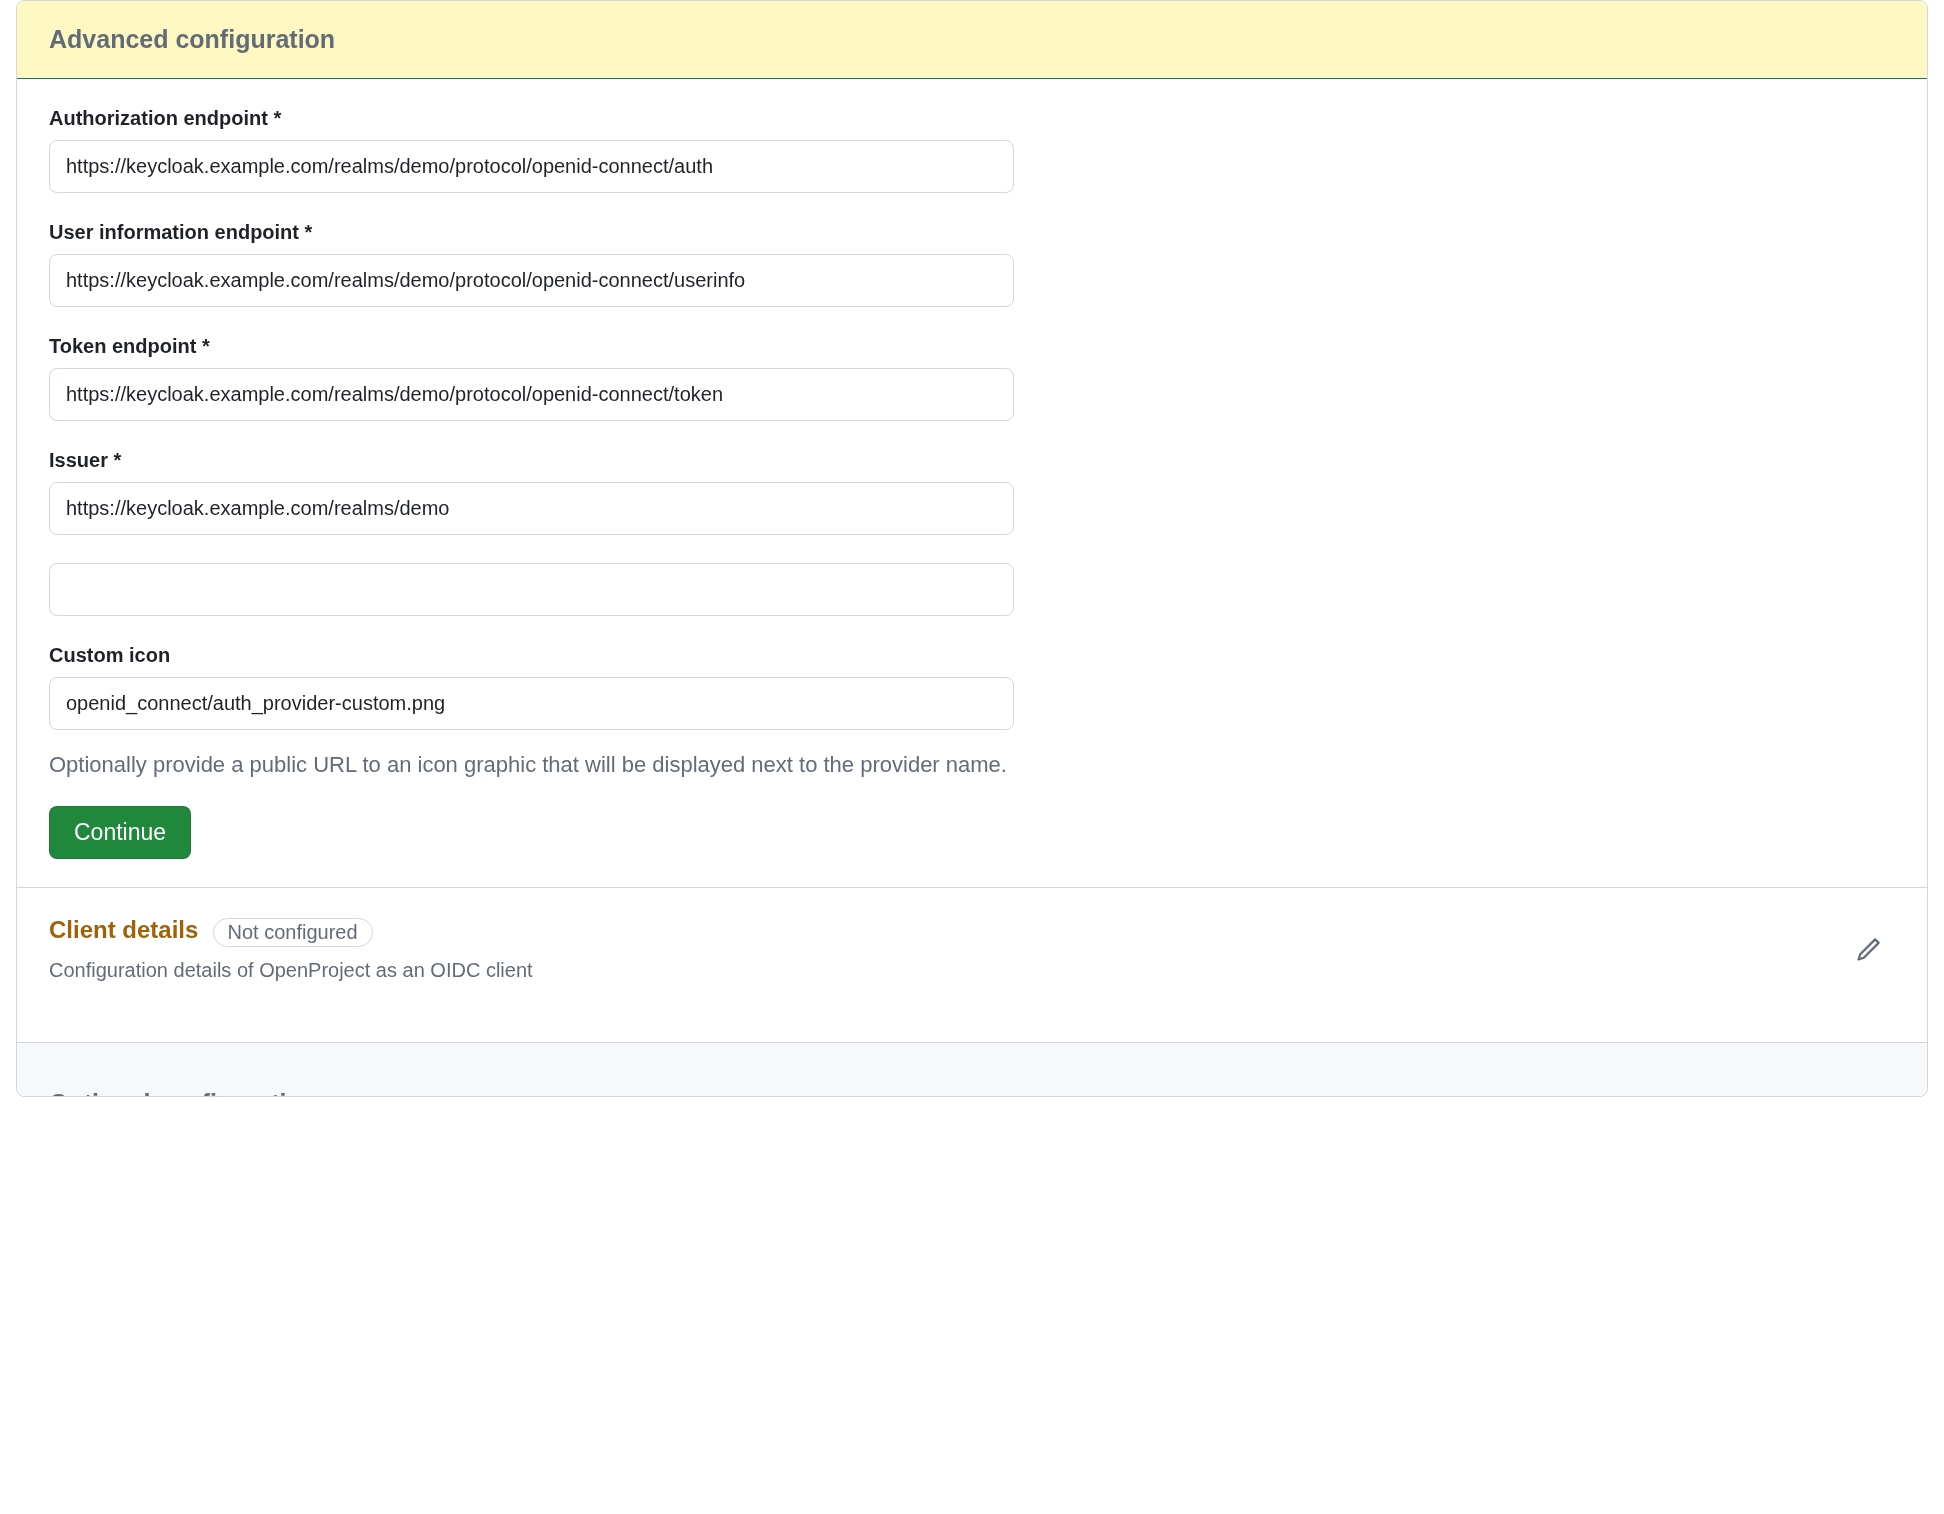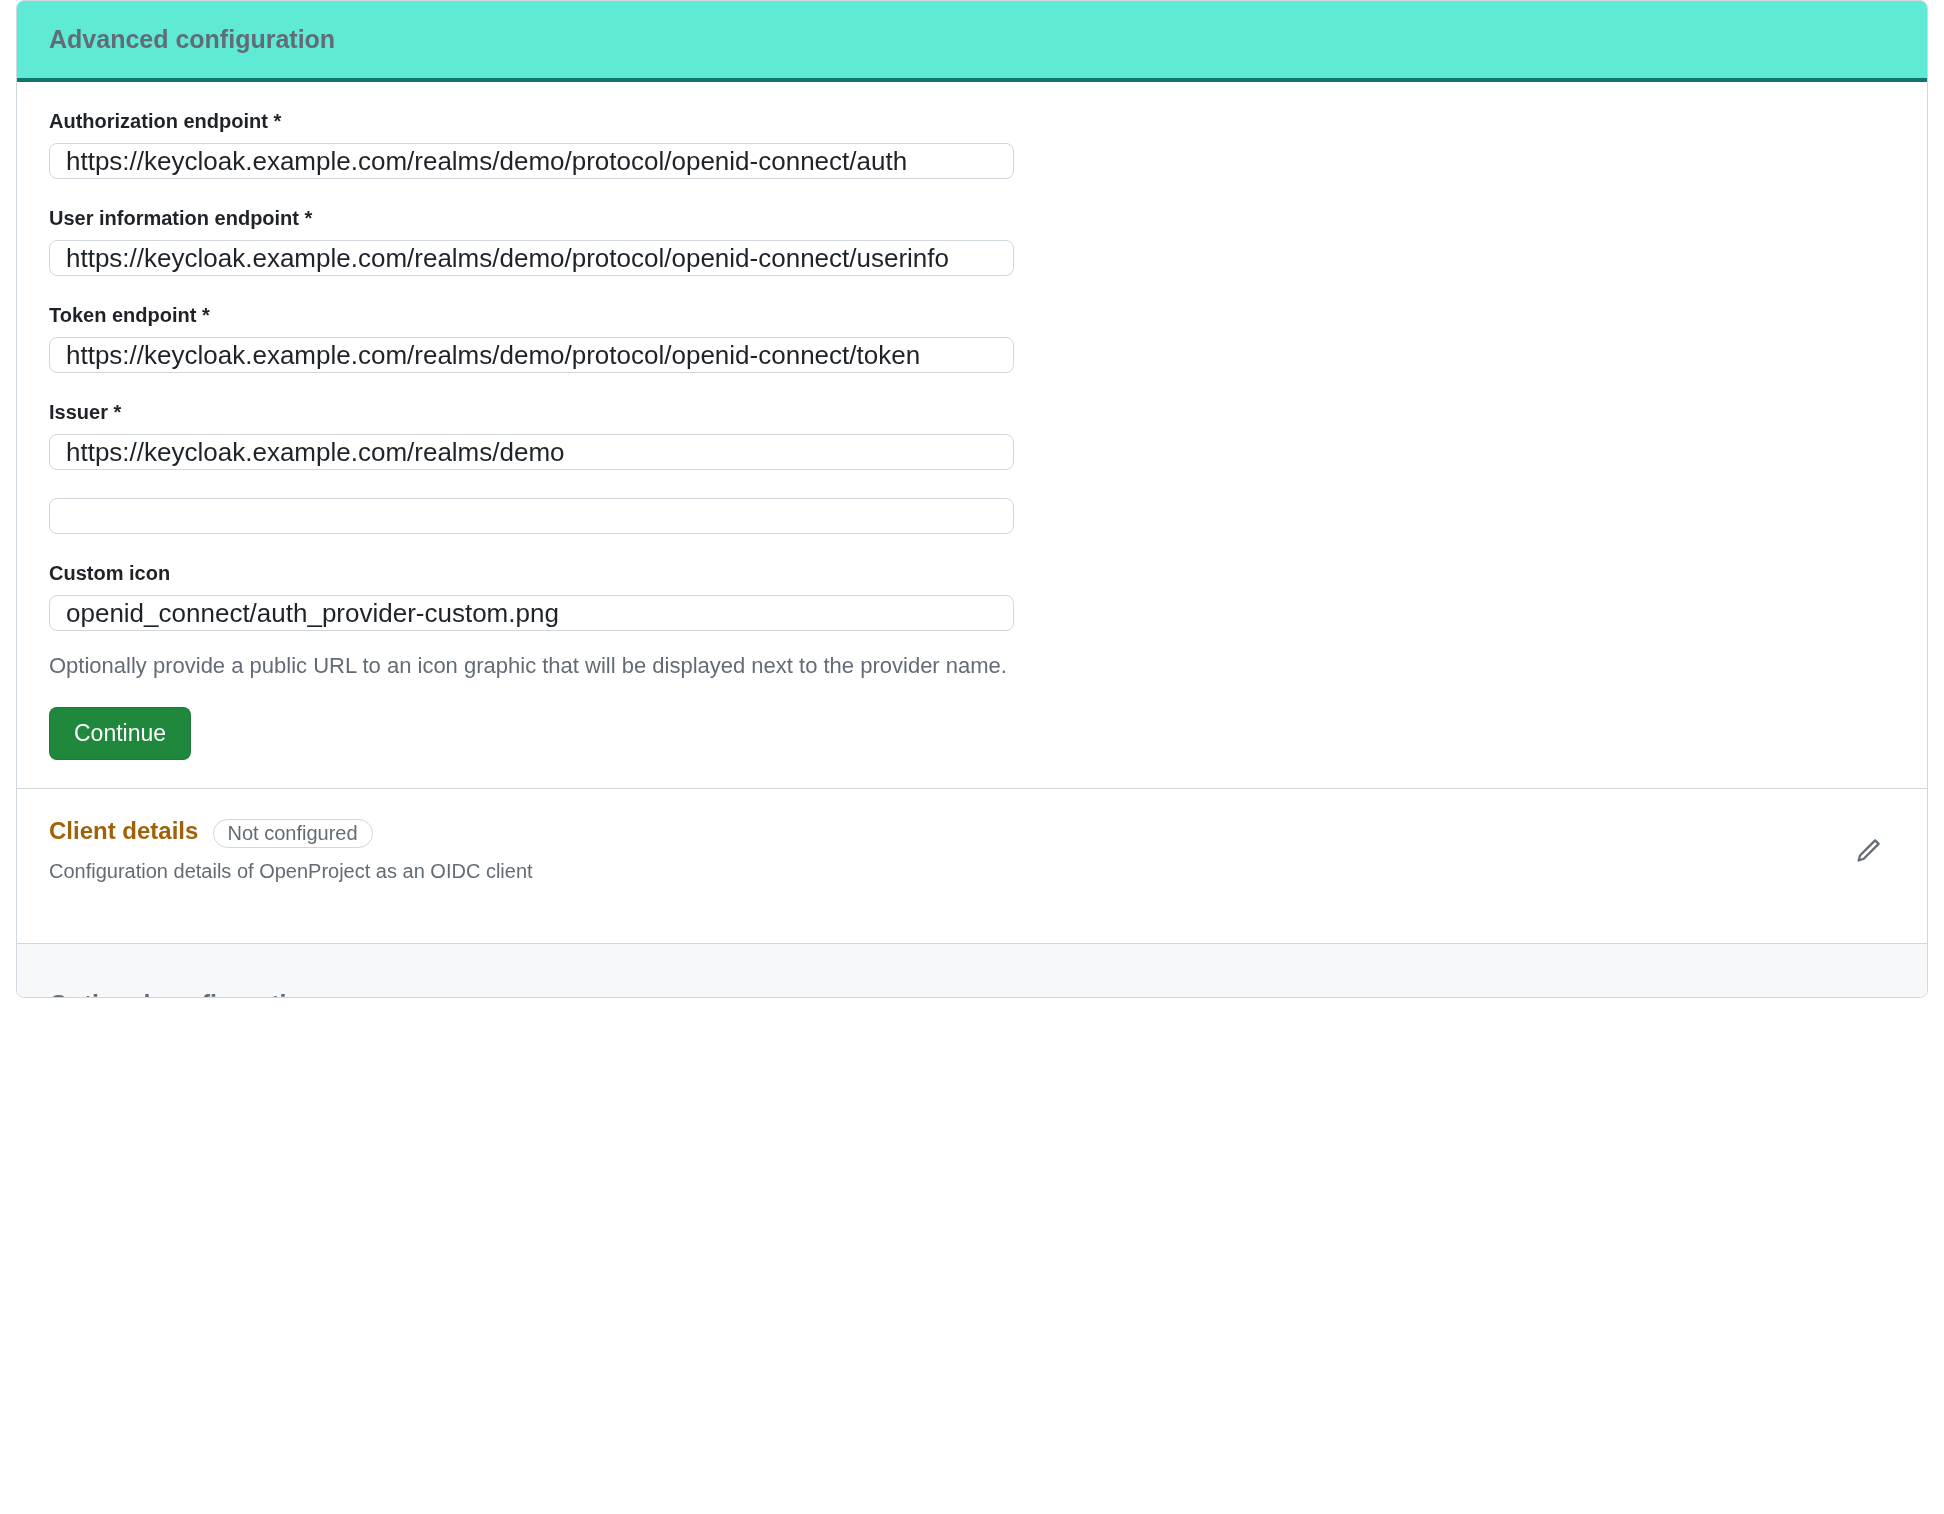--- a/index.html
+++ b/index.html
@@ -14,22 +14,22 @@
   margin: 0;
   padding: 0 16px 0 16px;
 }
 .panel {
   border: 1px solid #d0d7de;
   border-radius: 8px;
   background: #ffffff;
   overflow: hidden;
 }
 .panel-header {
-  background: #5eead4;
-  border-bottom: 4px solid #0f766e;
+  background: #fef9c3;
+  border-bottom: 1px solid #0f766e;
   padding: 24px 32px;
 }
 .panel-header h2 {
   font-size: 25px;
   font-weight: 600;
   color: #636c76;
 }
 .panel-body {
   padding: 28px 32px 32px 32px;
 }
@@ -42,23 +42,23 @@
 .field-label {
   font-weight: 600;
   font-size: 20px;
   color: #1f2328;
   display: block;
   margin-bottom: 10px;
 }
 .field-input {
   width: 965px;
   max-width: 100%;
-  height: 36px;
+  height: 53px;
   padding: 8px 16px;
-  font-size: 26px;
+  font-size: 20px;
   color: #1f2328;
   border: 1px solid #d0d7de;
   border-radius: 8px;
   background: #ffffff;
   outline: none;
   font-family: inherit;
 }
 .field-input.focused {
   border: 2px solid #0969da;
   padding: 7px 15px;

